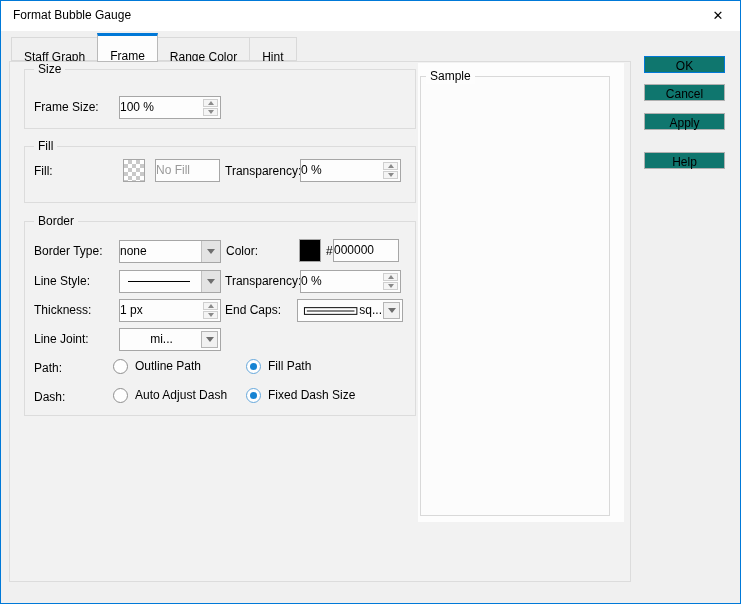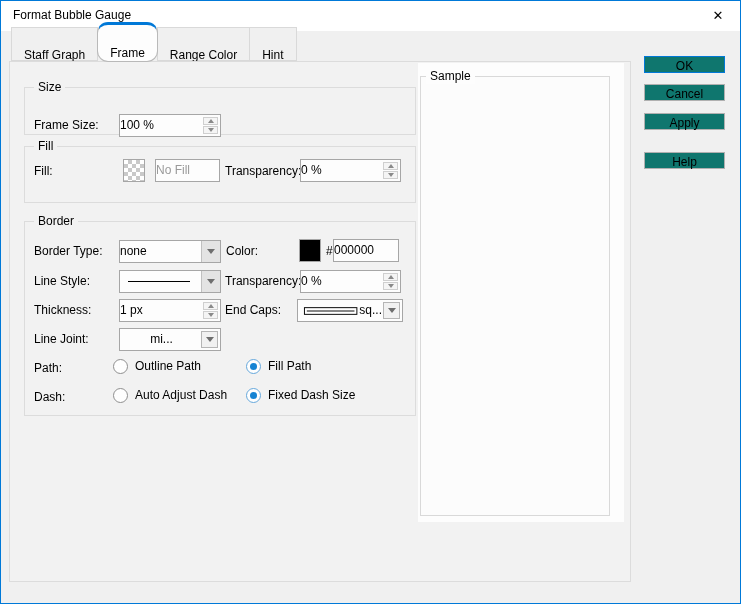--- a/index.html
+++ b/index.html
@@ -5,32 +5,32 @@
   * { margin:0; padding:0; box-sizing:border-box; }
   body { background:#e8e8e8; font-family:"Liberation Sans", sans-serif; }
   .dialog { position:relative; width:741px; height:604px; background:#f0f0f0;
             border:1px solid #0079d8; font-size:12px; color:#000; overflow:hidden; }
   .titlebar { position:absolute; top:0; left:0; right:0; height:30px; background:#ffffff; }
   .title { position:absolute; left:12px; top:7px; font-size:12px; }
   .close-btn { position:absolute; right:12px; top:5px; width:20px; height:20px;
                text-align:center; line-height:20px; font-size:13px; cursor:default; }
 
   .tabs { position:absolute; left:10px; top:33px; height:27px; display:flex; align-items:flex-end; }
-  .tab { height:24px; line-height:22px; padding:16px 12px; background:#f0f0f0;
+  .tab { height:24px; line-height:22px; padding:8px 12px; background:#f0f0f0;
          border:1px solid #d9d9d9; margin-right:-1px; white-space:nowrap; }
-  .tab.active { height:40px; line-height:24px; background:#fdfdfd;
+  .tab.active { height:29px; line-height:24px; background:#fdfdfd;
                 border-top:3px solid #0078d7; border-color:#b9b9b9; border-top-color:#0078d7;
-                position:relative; z-index:3; margin-bottom:-1px;border-radius:11px; }
+                position:relative; z-index:3; margin-bottom:-1px; }
 
   .panel { position:absolute; left:8px; top:60px; width:622px; height:521px;
            background:#f2f2f2; border:1px solid #dcdcdc; }
 
   .group { position:absolute; left:14px; width:392px; border:1px solid #dcdcdc; background:#f2f2f2; }
   .legend { position:absolute; top:-8px; left:9px; background:#f2f2f2; padding:0 4px; line-height:15px; }
-  #size-group   { top:25px;   height:48px; }
+  #size-group   { top:7px;   height:60px; }
   #fill-group   { top:84px;  height:57px; }
   #border-group { top:159px; height:195px; }
   #gauge-group  { top:371px; height:82px; }
 
   .lbl { position:absolute; line-height:15px; white-space:nowrap; }
 
   .field { position:absolute; height:23px; background:#fdfdfd; border:1px solid #a6a6a6;
            line-height:21px; padding-left:0; white-space:nowrap; overflow:hidden; }
   .spinner .spin-btns { position:absolute; right:2px; top:2px; width:15px; height:17px;
            display:flex; flex-direction:column; justify-content:space-between; }

